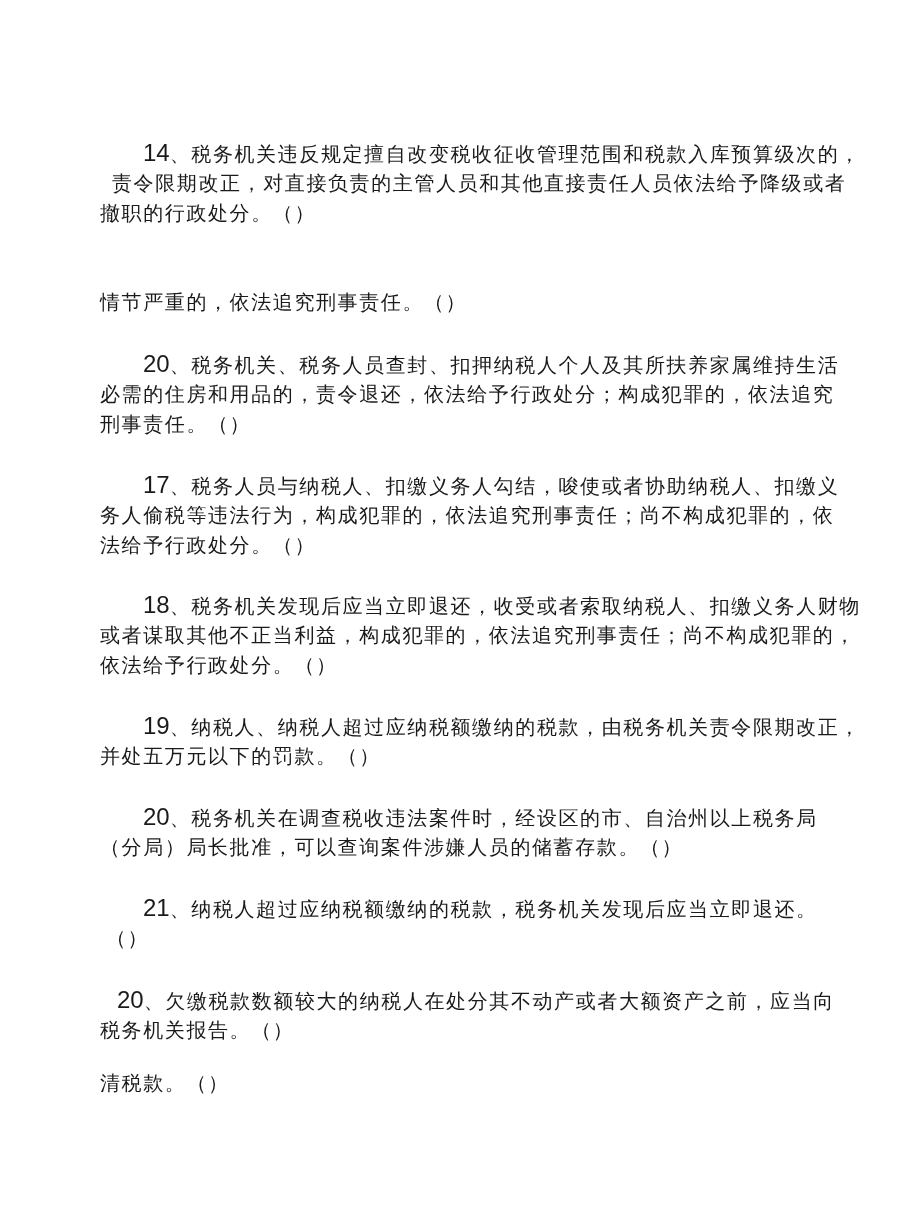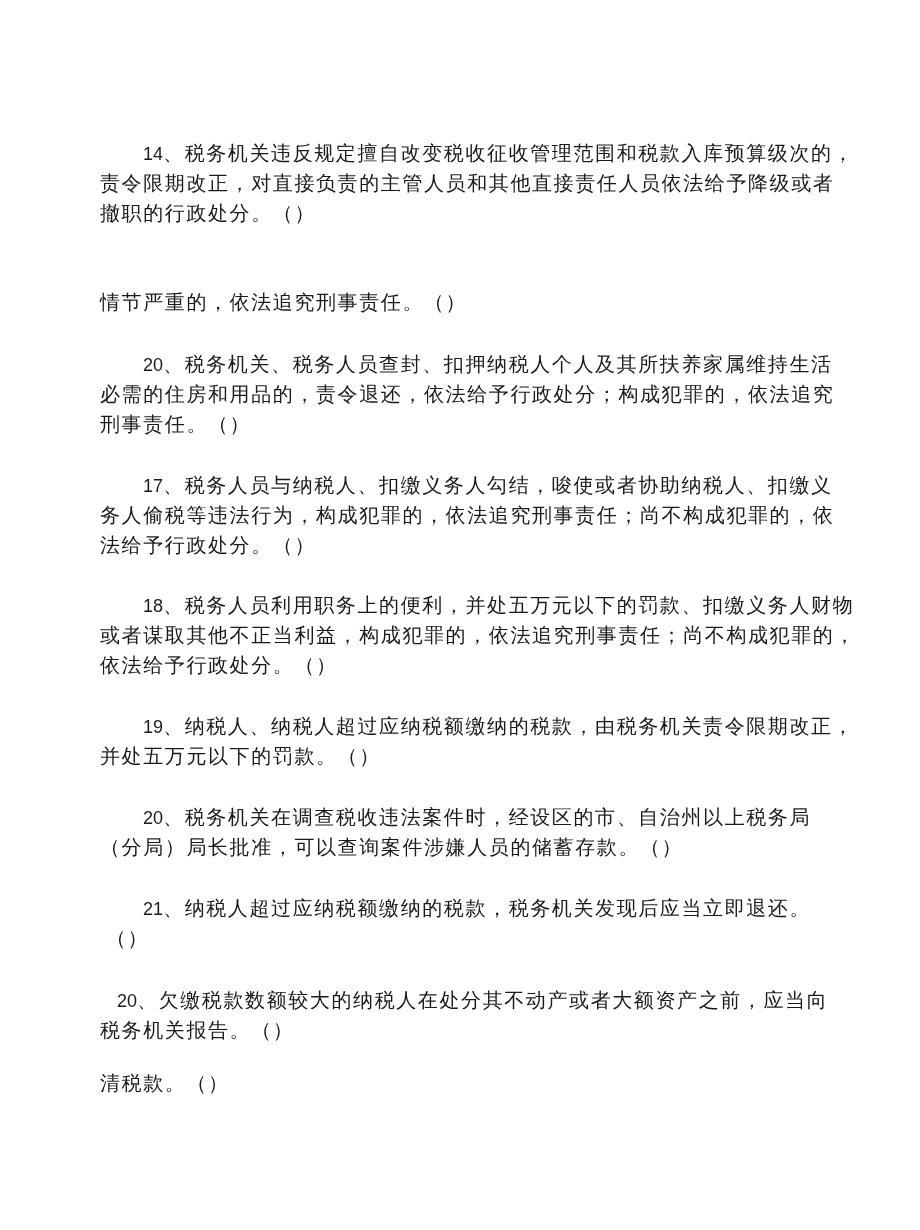--- a/index.html
+++ b/index.html
@@ -1,42 +1,42 @@
 <!DOCTYPE html>
 <html><head>
 <meta charset="utf-8">
 <style>
   html, body { margin: 0; padding: 0; background: #ffffff; }
   body { width: 920px; height: 1230px; position: relative; overflow: hidden;
          font-family: "DejaVu Serif", "Liberation Serif", serif; color: #1a1a1a; }
   .page { position: absolute; left: 0; top: 0; width: 920px; height: 1230px; }
   .line { position: absolute; left: 100px; font-size: 20px; line-height: 30px; letter-spacing: 1.6px;
           white-space: nowrap; }
-  .num { font-family: "Liberation Sans", "DejaVu Sans", sans-serif; font-size: 18px; letter-spacing: 0; }
+  .num { font-family: "Liberation Sans", "DejaVu Sans", sans-serif; font-size: 24px; letter-spacing: 0; }
 </style>
 </head>
 <body>
 
 <div class="page">
 
   <div class="line" style="top:138px;left:143px"><span class="num">14</span><span>、税务机关违反规定擅自改变税收征收管理范围和税款入库预算级次的，</span></div>
-  <div class="line" style="top:168px;left:100px"><span>责令限期改正，对直接负责的主管人员和其他直接责任人员依法给予降级或者</span></div>
+  <div class="line" style="top:168px;left:112px"><span>责令限期改正，对直接负责的主管人员和其他直接责任人员依法给予降级或者</span></div>
   <div class="line" style="top:198px;left:100px"><span>撤职的行政处分。（）</span></div>
 
   <div class="line" style="top:287px;left:100px"><span>情节严重的，依法追究刑事责任。（）</span></div>
 
   <div class="line" style="top:349px;left:143px"><span class="num">20</span><span>、税务机关、税务人员查封、扣押纳税人个人及其所扶养家属维持生活</span></div>
   <div class="line" style="top:379px;left:100px"><span>必需的住房和用品的，责令退还，依法给予行政处分；构成犯罪的，依法追究</span></div>
   <div class="line" style="top:409px;left:100px"><span>刑事责任。（）</span></div>
 
   <div class="line" style="top:470px;left:143px"><span class="num">17</span><span>、税务人员与纳税人、扣缴义务人勾结，唆使或者协助纳税人、扣缴义</span></div>
   <div class="line" style="top:500px;left:100px"><span>务人偷税等违法行为，构成犯罪的，依法追究刑事责任；尚不构成犯罪的，依</span></div>
   <div class="line" style="top:530px;left:100px"><span>法给予行政处分。（）</span></div>
 
-  <div class="line" style="top:590px;left:143px"><span class="num">18</span><span>、税务人员利用职务上的便利，并处五万元以下的罚款、扣缴义务人财物</span></div>
+  <div class="line" style="top:590px;left:143px"><span class="num">18</span><span>、税务机关发现后应当立即退还，收受或者索取纳税人、扣缴义务人财物</span></div>
   <div class="line" style="top:650px;left:100px"><span>依法给予行政处分。（）</span></div>
   <div class="line" style="top:620px;left:100px"><span>或者谋取其他不正当利益，构成犯罪的，依法追究刑事责任；尚不构成犯罪的，</span></div>
 
   <div class="line" style="top:711px;left:143px"><span class="num">19</span><span>、纳税人、纳税人超过应纳税额缴纳的税款，由税务机关责令限期改正，</span></div>
   <div class="line" style="top:741px;left:100px"><span>并处五万元以下的罚款。（）</span></div>
 
   <div class="line" style="top:802px;left:143px"><span class="num">20</span><span>、税务机关在调查税收违法案件时，经设区的市、自治州以上税务局</span></div>
   <div class="line" style="top:832px;left:100px"><span>（分局）局长批准，可以查询案件涉嫌人员的储蓄存款。（）</span></div>
 
   <div class="line" style="top:893px;left:143px"><span class="num">21</span><span>、纳税人超过应纳税额缴纳的税款，税务机关发现后应当立即退还。</span></div>

